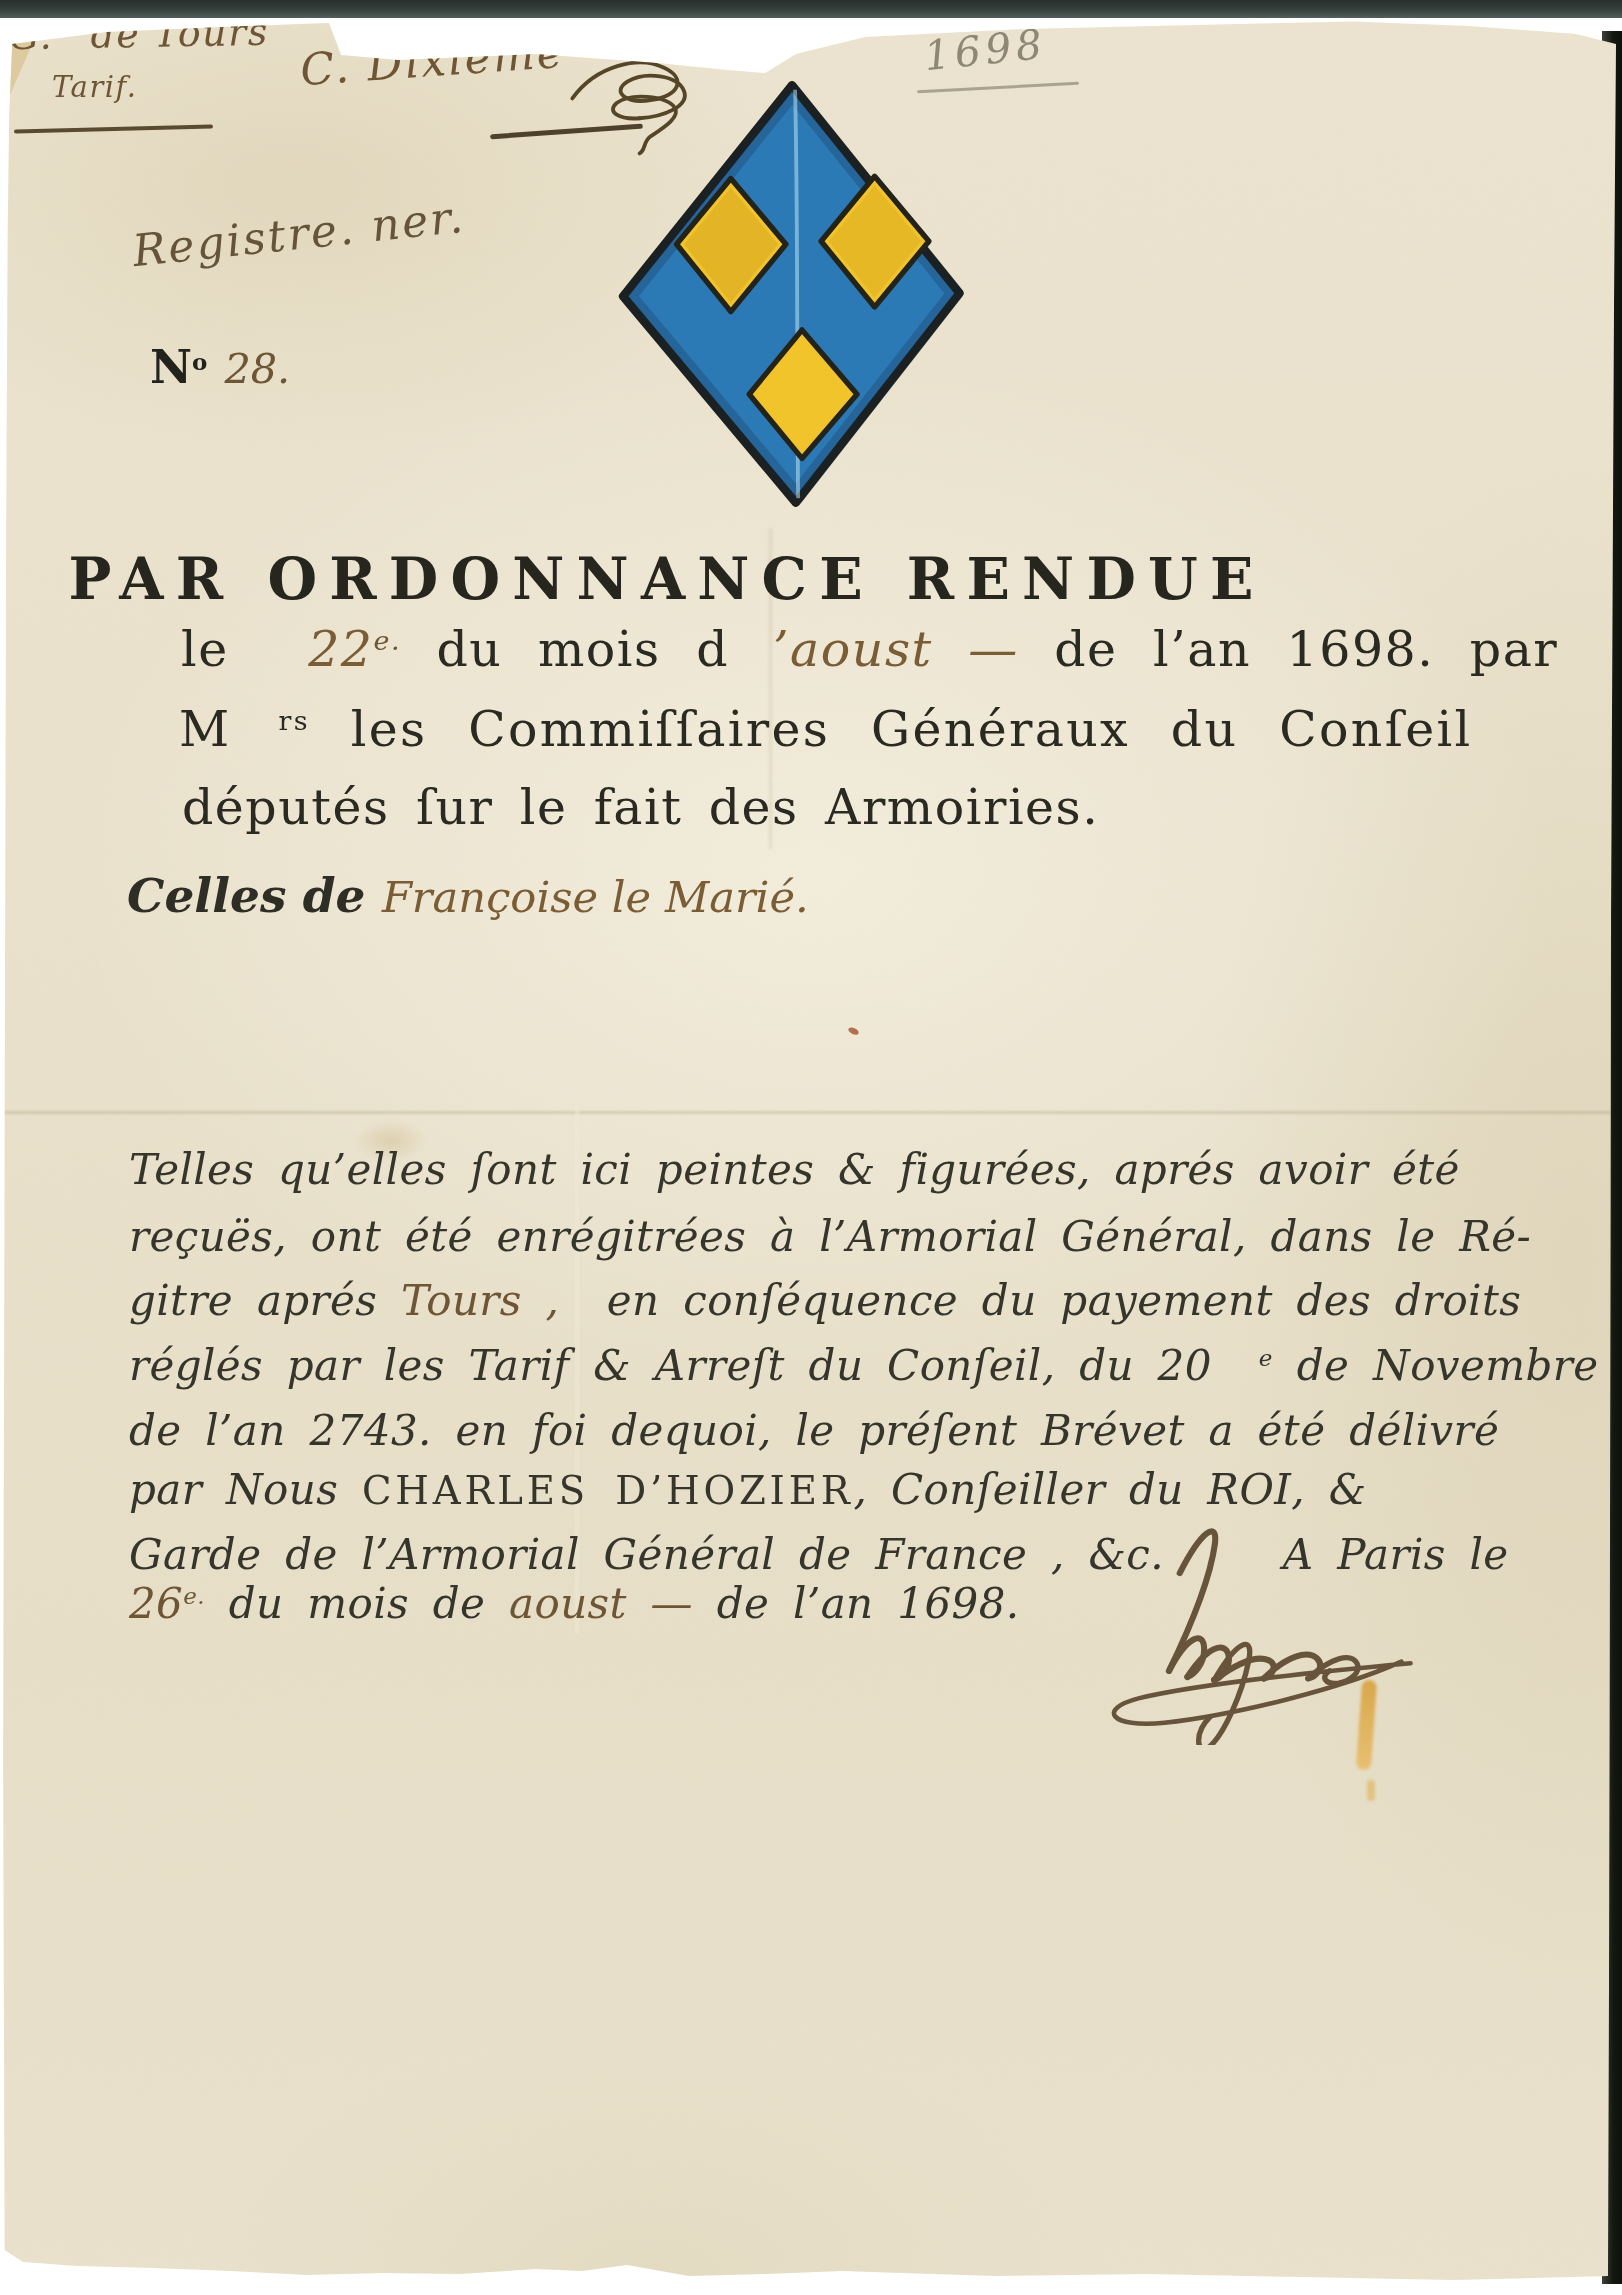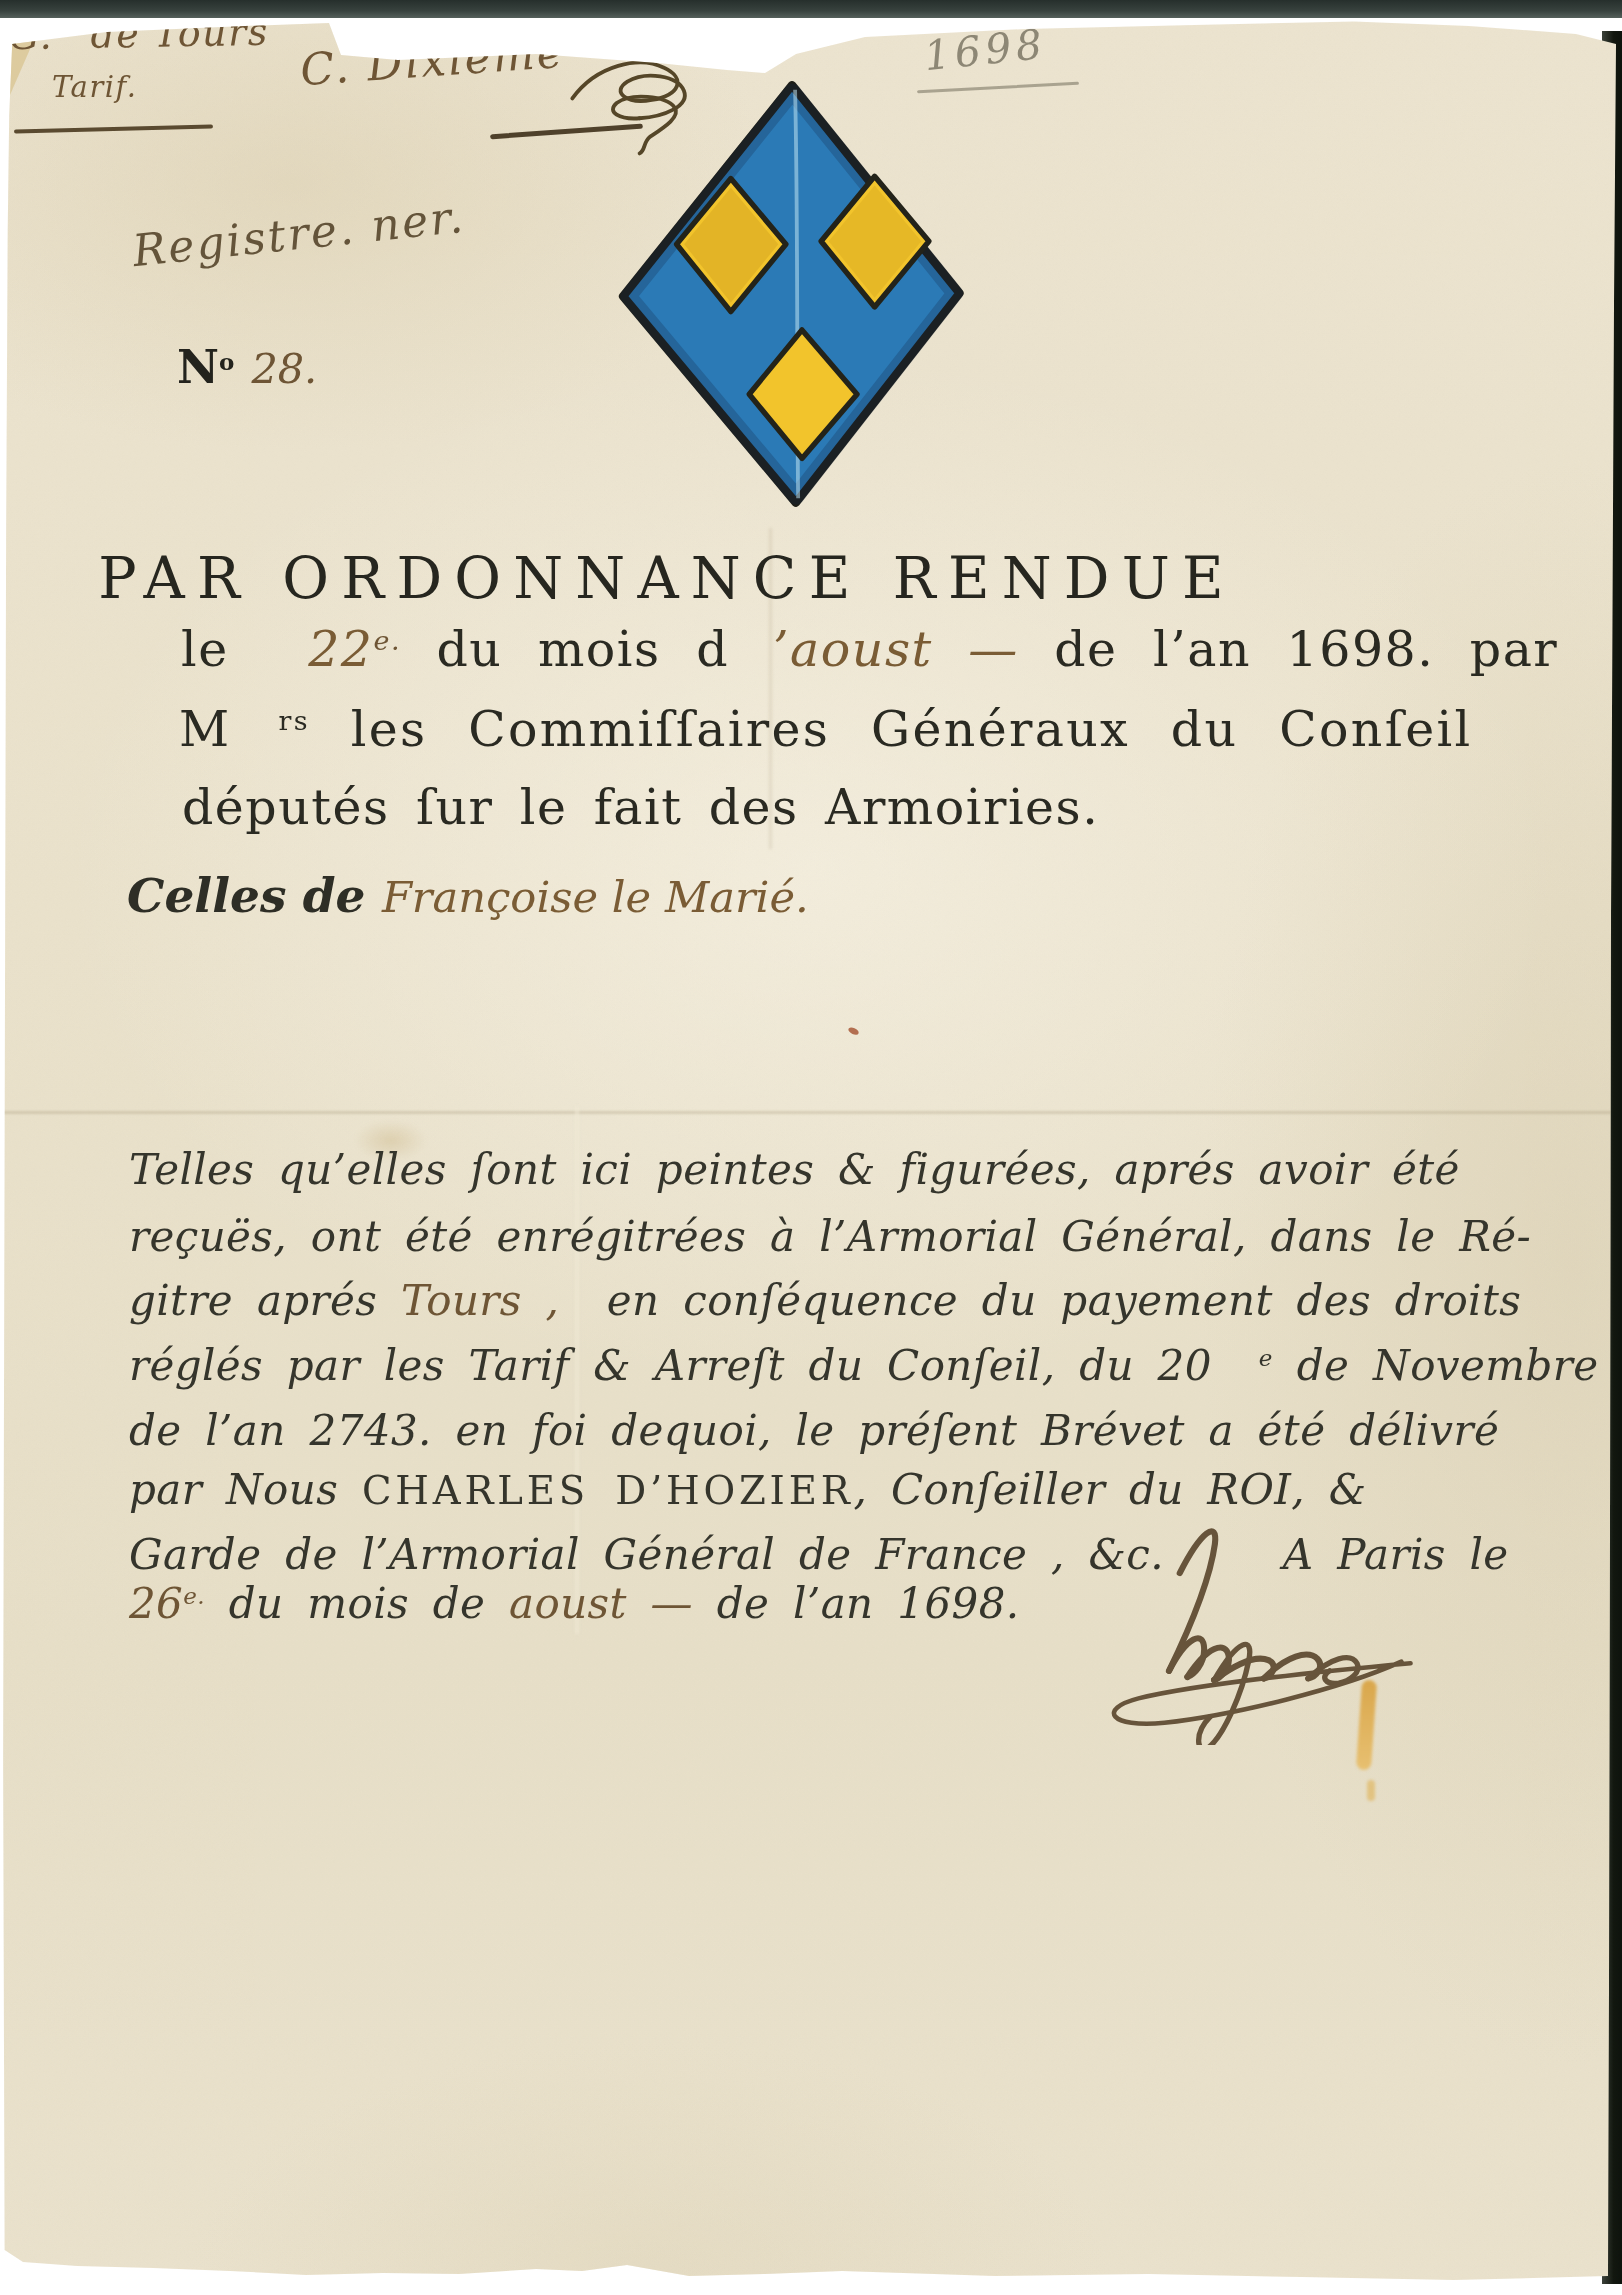--- a/index.html
+++ b/index.html
@@ -61,30 +61,30 @@
   #u-dixieme{left:490px;top:129px;width:153px;height:5.4px;background:#4f412b;transform:rotate(-4deg);}
 
   #annot-year{position:absolute;left:924px;top:26px;font-size:41px;transform:rotate(-6deg);
      letter-spacing:4.6px;}
   #u-year{left:917px;top:86px;width:162px;height:3.1px;background:#98927f;transform:rotate(-3deg);opacity:.8;}
 
   #annot-registre{position:absolute;left:132px;top:208px;font-size:44px;transform:rotate(-6deg);
      letter-spacing:2.3px;color:#64543a;}
 
   #annot-numero{position:absolute;left:150px;top:340px;font-size:46px;color:#23231d;}
-  #annot-numero .print-n{font-weight:700;font-style:normal;margin-left:27px;}
+  #annot-numero .print-n{font-weight:700;font-style:normal;}
   #annot-numero sup{font-size:.5em;vertical-align:.55em;}
   #annot-numero .num-val{font-size:.9em;margin-left:17px;}
 
   
   #arms{position:absolute;left:606px;top:73px;}
 
   
   .print-line{position:absolute;white-space:nowrap;color:#2a2a22;}
-  #t1{left:0;top:545px;width:1334px;text-align:center;font-size:57px;font-weight:400;
+  #t1{left:0;top:545px;width:1334px;text-align:center;font-size:57px;font-weight:700;
       letter-spacing:12.2px;color:#26261f;}
   #t2{left:181px;top:621px;font-size:49px;word-spacing:18.4px;letter-spacing:1.5px;}
   #t3{left:179px;top:701px;font-size:49px;word-spacing:23px;letter-spacing:2.3px;}
   #t4{left:182px;top:779px;font-size:49px;word-spacing:9.2px;letter-spacing:1.5px;}
   #celles{left:127px;top:868px;font-size:47px;font-style:italic;font-weight:700;color:#2e2e26;}
   #celles .seg-hand{font-weight:400;font-size:.92em;color:#7a5c35;margin-top:24px;}
   #t2 .seg-hand,#t8 .seg-hand{color:#7a5c35;margin-left:44px;}
 
   .body-line{position:absolute;left:129px;white-space:nowrap;font-style:italic;
      font-size:42px;color:#35352c;word-spacing:10px;letter-spacing:0.4px;}

